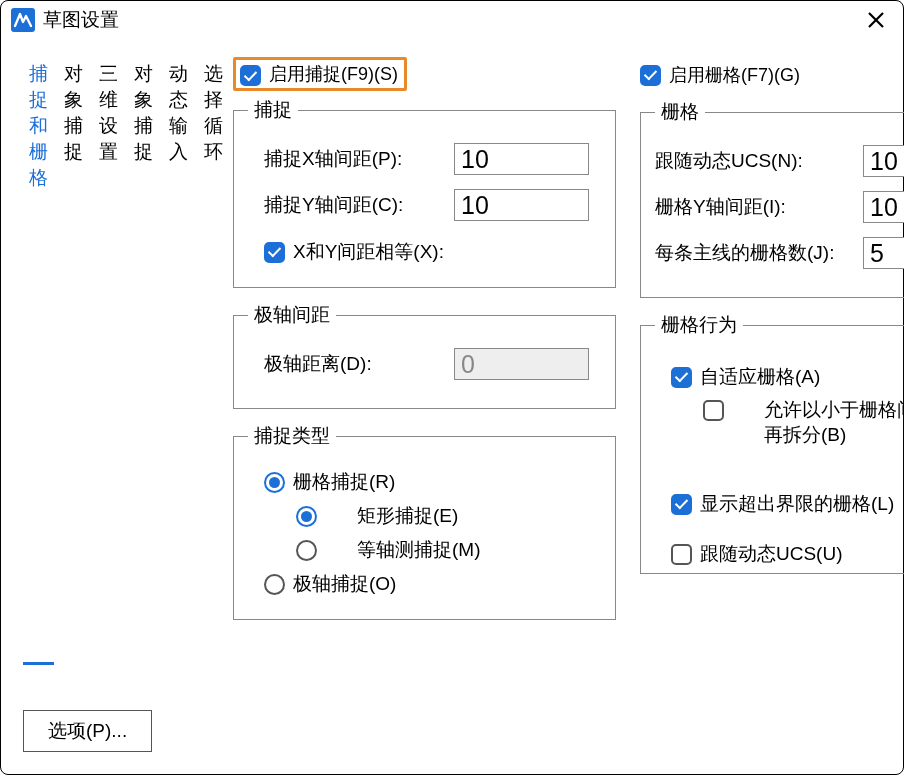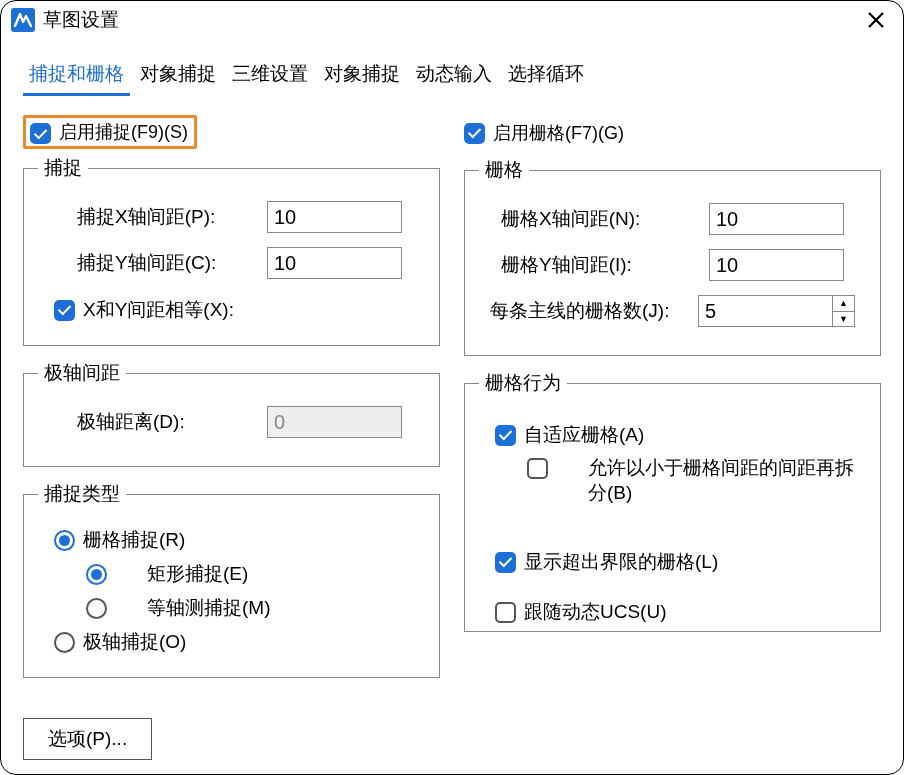--- a/index.html
+++ b/index.html
@@ -8,21 +8,21 @@
   font-size: 18px;
   background: #fff;
   width: 904px;
   height: 775px;
   overflow: hidden;
 }
 .dialog {
   width: 904px;
   height: 775px;
   border: 1px solid #000;
-  border-radius: 16px;
+  border-radius: 8px;
   background: #fff;
   display: flex;
   flex-direction: column;
 }
 .titlebar {
   display: flex;
   align-items: center;
   padding: 6px 14px 6px 10px;
   border-bottom: none;
 }
@@ -44,21 +44,21 @@
   align-items: center;
   justify-content: center;
   cursor: pointer;
   font-size: 22px;
   line-height: 1;
 }
 .content {
   flex: 1;
   padding: 18px 22px 10px 22px;
   display: flex;
-  flex-direction: column;
+  flex-direction: row;
 }
 .tabs {
   display: flex;
   border-bottom: 1px solid transparent;
   margin-bottom: 18px;
 }
 .tab {
   padding: 4px 6px 6px 6px;
   margin-right: 4px;
   font-size: 19px;
@@ -143,31 +143,30 @@
   padding: 12px 14px 14px 14px;
 }
 legend {
   padding: 0 6px;
   font-size: 19px;
 }
 .form-row {
   display: flex;
   align-items: center;
   margin: 8px 0 14px 0;
-  justify-content: center;
 }
 .form-row .label {
   flex: 0 0 auto;
   width: 190px;
   font-size: 19px;
 }
 .form-row input[type="text"] {
   width: 135px;
   height: 32px;
-  font-size: 20px;
+  font-size: 25px;
   padding: 4px 6px;
   border: 1px solid #888;
 }
 .form-row input.disabled {
   background: #eee;
   color: #888;
 }
 .check-line, .radio-line {
   display: flex;
   align-items: center;
@@ -311,21 +310,21 @@
       <div class="col col-right">
 
         <div class="enable-row" style="padding:6px 0;">
           <span class="checkbox checked"></span>
           <span>启用栅格(F7)(G)</span>
         </div>
 
         <fieldset>
           <legend>栅格</legend>
           <div class="form-row">
-            <span class="label wider-label">栅格X轴间距(N):</span>
+            <span class="label wider-label">跟随动态UCS(N):</span>
             <input type="text" value="10" style="">
           </div>
           <div class="form-row">
             <span class="label wider-label">栅格Y轴间距(I):</span>
             <input type="text" value="10" style="">
           </div>
           <div class="form-row">
             <span class="label wider-label">每条主线的栅格数(J):</span>
             <div class="spinner-wrap">
               <input type="text" value="5" style="">

